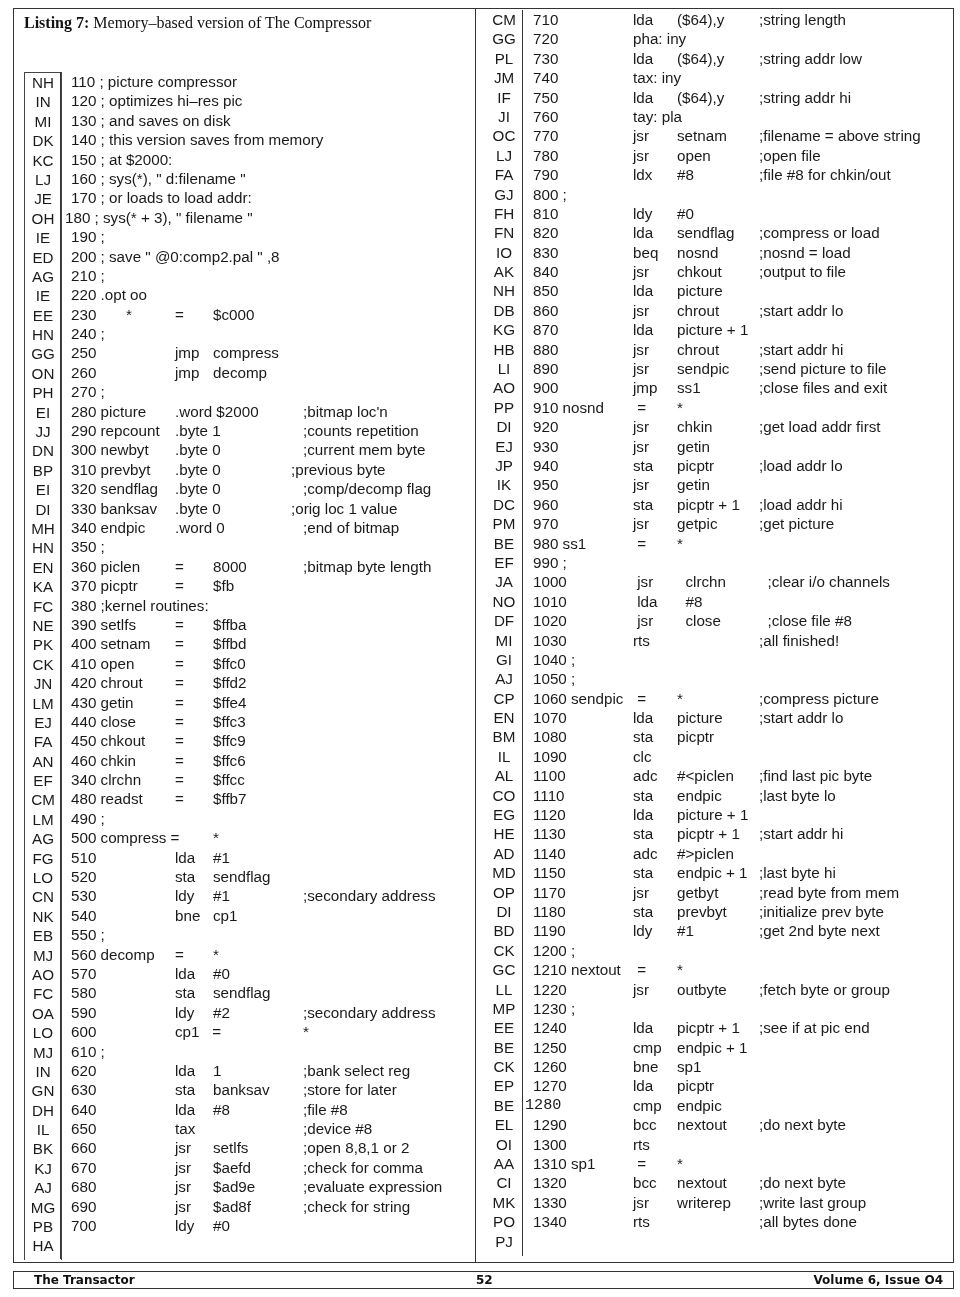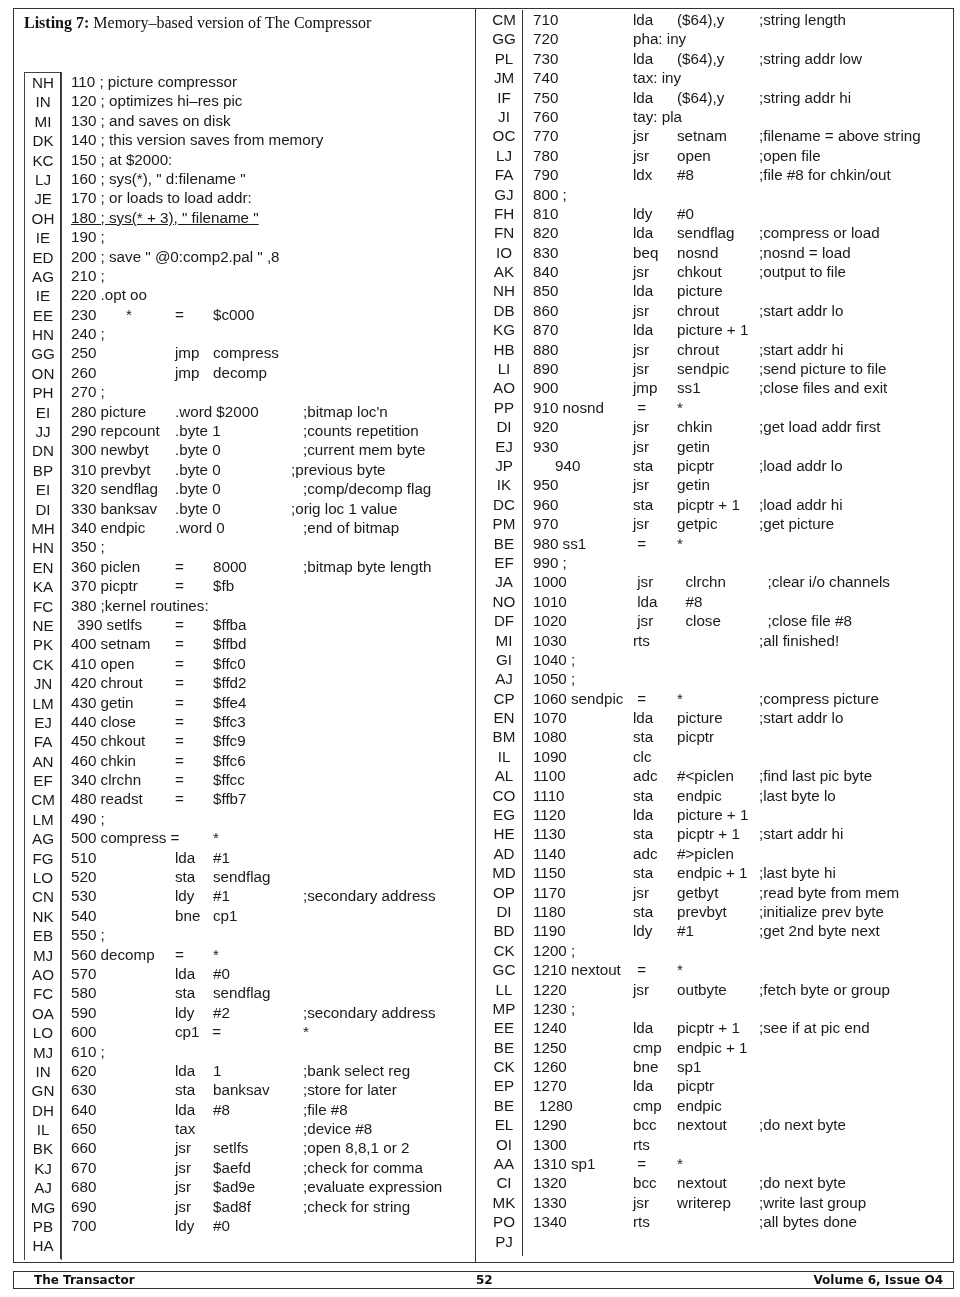--- a/index.html
+++ b/index.html
@@ -261,21 +261,21 @@
         <span class="c-arg" style="left: 152px; white-space: pre;"></span>
         <span class="c-com" style="left: 242px; white-space: pre;"></span>
       </div>
       <div class="row">
         <span class="c-line" style="left: 10px; white-space: pre;">170 ; or loads to load addr:</span>
         <span class="c-op" style="left: 114px; white-space: pre;"></span>
         <span class="c-arg" style="left: 152px; white-space: pre;"></span>
         <span class="c-com" style="left: 242px; white-space: pre;"></span>
       </div>
       <div class="row">
-        <span class="c-line" style="left: 10px; white-space: pre; text-decoration: underline;">180 ; sys(* + 3), " filename "</span>
+        <span class="c-line" style="left: 4px; white-space: pre;">180 ; sys(* + 3), " filename "</span>
         <span class="c-op" style="left: 114px; white-space: pre;"></span>
         <span class="c-arg" style="left: 152px; white-space: pre;"></span>
         <span class="c-com" style="left: 242px; white-space: pre;"></span>
       </div>
       <div class="row">
         <span class="c-line" style="left: 10px; white-space: pre;">190 ;</span>
         <span class="c-op" style="left: 114px; white-space: pre;"></span>
         <span class="c-arg" style="left: 152px; white-space: pre;"></span>
         <span class="c-com" style="left: 242px; white-space: pre;"></span>
       </div>
@@ -387,21 +387,21 @@
         <span class="c-arg" style="left: 152px; white-space: pre;">$fb</span>
         <span class="c-com" style="left: 242px; white-space: pre;"></span>
       </div>
       <div class="row">
         <span class="c-line" style="left: 10px; white-space: pre;">380 ;kernel routines:</span>
         <span class="c-op" style="left: 114px; white-space: pre;"></span>
         <span class="c-arg" style="left: 152px; white-space: pre;"></span>
         <span class="c-com" style="left: 242px; white-space: pre;"></span>
       </div>
       <div class="row">
-        <span class="c-line" style="left: 16px; white-space: pre;">390 setlfs</span>
+        <span class="c-line" style="left: 10px; white-space: pre;">390 setlfs</span>
         <span class="c-op" style="left: 114px; white-space: pre;">=</span>
         <span class="c-arg" style="left: 152px; white-space: pre;">$ffba</span>
         <span class="c-com" style="left: 242px; white-space: pre;"></span>
       </div>
       <div class="row">
         <span class="c-line" style="left: 10px; white-space: pre;">400 setnam</span>
         <span class="c-op" style="left: 114px; white-space: pre;">=</span>
         <span class="c-arg" style="left: 152px; white-space: pre;">$ffbd</span>
         <span class="c-com" style="left: 242px; white-space: pre;"></span>
       </div>
@@ -915,21 +915,21 @@
         <span class="c-arg" style="left: 154px; white-space: pre;">chkin</span>
         <span class="c-com" style="left: 236px; white-space: pre;">;get load addr first</span>
       </div>
       <div class="row">
         <span class="c-line" style="left: 10px; white-space: pre;">930</span>
         <span class="c-op" style="left: 110px; white-space: pre;">jsr</span>
         <span class="c-arg" style="left: 154px; white-space: pre;">getin</span>
         <span class="c-com" style="left: 236px; white-space: pre;"></span>
       </div>
       <div class="row">
-        <span class="c-line" style="left: 10px; white-space: pre; margin-left: 22px;">940</span>
+        <span class="c-line" style="left: 10px; white-space: pre;">940</span>
         <span class="c-op" style="left: 110px; white-space: pre;">sta</span>
         <span class="c-arg" style="left: 154px; white-space: pre;">picptr</span>
         <span class="c-com" style="left: 236px; white-space: pre;">;load addr lo</span>
       </div>
       <div class="row">
         <span class="c-line" style="left: 10px; white-space: pre;">950</span>
         <span class="c-op" style="left: 110px; white-space: pre;">jsr</span>
         <span class="c-arg" style="left: 154px; white-space: pre;">getin</span>
         <span class="c-com" style="left: 236px; white-space: pre;"></span>
       </div>
@@ -1113,21 +1113,21 @@
         <span class="c-arg" style="left: 154px; white-space: pre;">sp1</span>
         <span class="c-com" style="left: 236px; white-space: pre;"></span>
       </div>
       <div class="row">
         <span class="c-line" style="left: 10px; white-space: pre;">1270</span>
         <span class="c-op" style="left: 110px; white-space: pre;">lda</span>
         <span class="c-arg" style="left: 154px; white-space: pre;">picptr</span>
         <span class="c-com" style="left: 236px; white-space: pre;"></span>
       </div>
       <div class="row">
-        <span class="c-line" style="left: 16px; white-space: pre;">1280</span>
+        <span class="c-line" style="left: 2px; white-space: pre; font-family: Liberation Mono, monospace;">1280</span>
         <span class="c-op" style="left: 110px; white-space: pre;">cmp</span>
         <span class="c-arg" style="left: 154px; white-space: pre;">endpic</span>
         <span class="c-com" style="left: 236px; white-space: pre;"></span>
       </div>
       <div class="row">
         <span class="c-line" style="left: 10px; white-space: pre;">1290</span>
         <span class="c-op" style="left: 110px; white-space: pre;">bcc</span>
         <span class="c-arg" style="left: 154px; white-space: pre;">nextout</span>
         <span class="c-com" style="left: 236px; white-space: pre;">;do next byte</span>
       </div>

